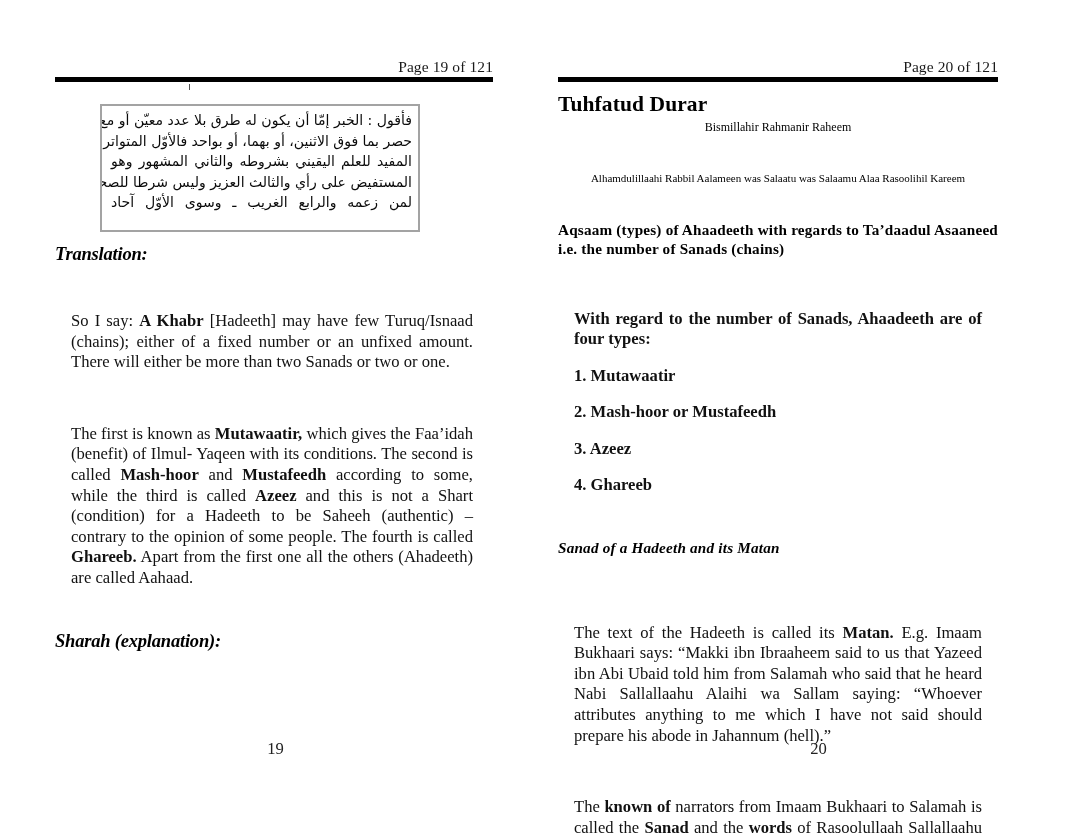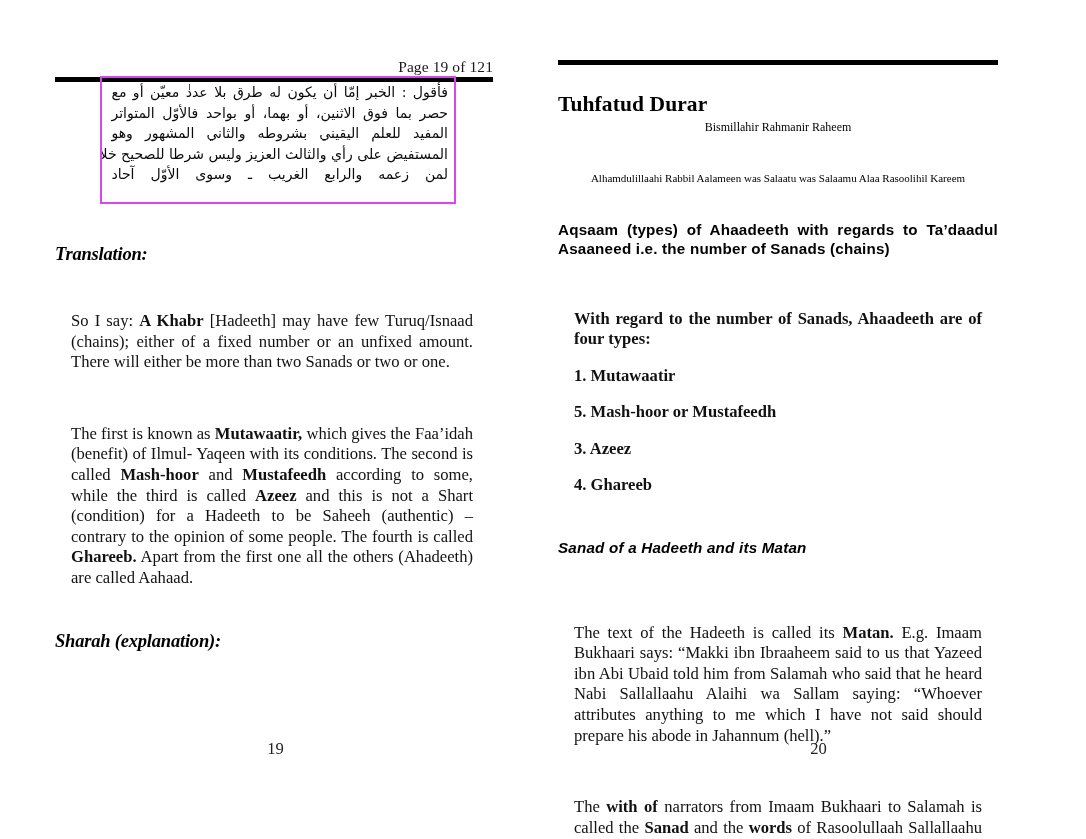--- a/index.html
+++ b/index.html
@@ -54,25 +54,25 @@
     height: 3px;
     background: #000;
     border-top: 1px solid #000;
     box-shadow: 0 1px 0 #000;
   }
 
   
   .arabic-box {
     position: absolute;
     left: 100px;
-    top: 76px;
-    width: 356px;
+    top: 104px;
+    width: 320px;
     height: 128px;
     box-sizing: border-box;
-    border: 2px solid #d946ef;
+    border: 2px solid #a3a3a3;
     padding: 4px 6px 3px 6px;
     overflow: hidden;
   }
   .arabic-line {
     direction: rtl;
     text-align: justify;
     text-align-last: justify;
     font-family: "DejaVu Sans", sans-serif;
     font-size: 14.2px;
     line-height: 20.5px;
@@ -139,21 +139,21 @@
     text-align: center;
     font-size: 12px;
     line-height: 21px;
   }
   .praise {
     text-align: center;
     font-size: 11px;
     line-height: 21.5px;
   }
   .mono-heading {
-    font-family: Liberation Sans, sans-serif;
+    font-family: Liberation Serif, serif;
     font-weight: bold;
     font-size: 15.2px;
     line-height: 19.5px;
     text-align: justify;
     text-align-last: left;
     letter-spacing: 0.2px;
   }
   .mono-heading.italic {
     font-style: italic;
     text-align-last: left;
@@ -209,57 +209,58 @@
 
       <div class="section-heading">Sharah (explanation):</div>
     </div>
 
     <div class="folio">19</div>
   </div>
 
   <div class="page page-right">
 
     <div class="header-zone">
+      <div class="header-label">Page 20 of 121</div>
       <div class="header-rule"></div>
     </div>
 
     <div class="body-col-right">
 
       <div class="doc-title">Tuhfatud Durar</div>
       <div class="doc-subtitle">Bismillahir Rahmanir Raheem</div>
 
       <div class="gap-lg"></div>
 
       <div class="praise">Alhamdulillaahi Rabbil Aalameen was Salaatu was Salaamu Alaa Rasoolihil Kareem</div>
 
       <div class="gap-lg"></div>
 
       <div class="mono-heading">Aqsaam (types) of Ahaadeeth with regards to Ta’daadul Asaaneed i.e. the number of Sanads (chains)</div>
 
       <div class="gap-xl"></div>
 
       <p class="body numline">With regard to the number of Sanads, Ahaadeeth are of four types:</p>
       <p class="body numline">1. Mutawaatir</p>
-      <p class="body numline">5. Mash-hoor or Mustafeedh</p>
+      <p class="body numline">2. Mash-hoor or Mustafeedh</p>
       <p class="body numline">3. Azeez</p>
       <p class="body numline">4. Ghareeb</p>
 
       <div class="gap-md"></div>
 
       <div class="mono-heading italic">Sanad of a Hadeeth and its Matan</div>
 
       <div class="gap-lg"></div>
 
 
       <div class="gap-sm"></div>
 
       <p class="body last-line-left"><span>The text of the Hadeeth is called its </span><b>Matan.</b><span> E.g. Imaam Bukhaari says: “Makki ibn Ibraaheem said to us that Yazeed ibn Abi Ubaid told him from Salamah who said that he heard Nabi Sallallaahu Alaihi wa Sallam saying: “Whoever attributes anything to me which I have not said should prepare his abode in Jahannum (hell).”</span></p>
 
       <div class="gap-sm"></div>
 
-      <p class="body last-line-left"><span>The </span><b>with of</b><span> narrators from Imaam Bukhaari to Salamah is called the </span><b>Sanad</b><span> and the </span><b>words</b><span> of Rasoolullaah Sallallaahu Alaihi wa Sallam form the text which is called the </span><b>Matan.</b></p>
+      <p class="body last-line-left"><span>The </span><b>known of</b><span> narrators from Imaam Bukhaari to Salamah is called the </span><b>Sanad</b><span> and the </span><b>words</b><span> of Rasoolullaah Sallallaahu Alaihi wa Sallam form the text which is called the </span><b>Matan.</b></p>
 
     </div>
 
     <div class="folio">20</div>
   </div>
 
 </div>
 
 </body></html>

